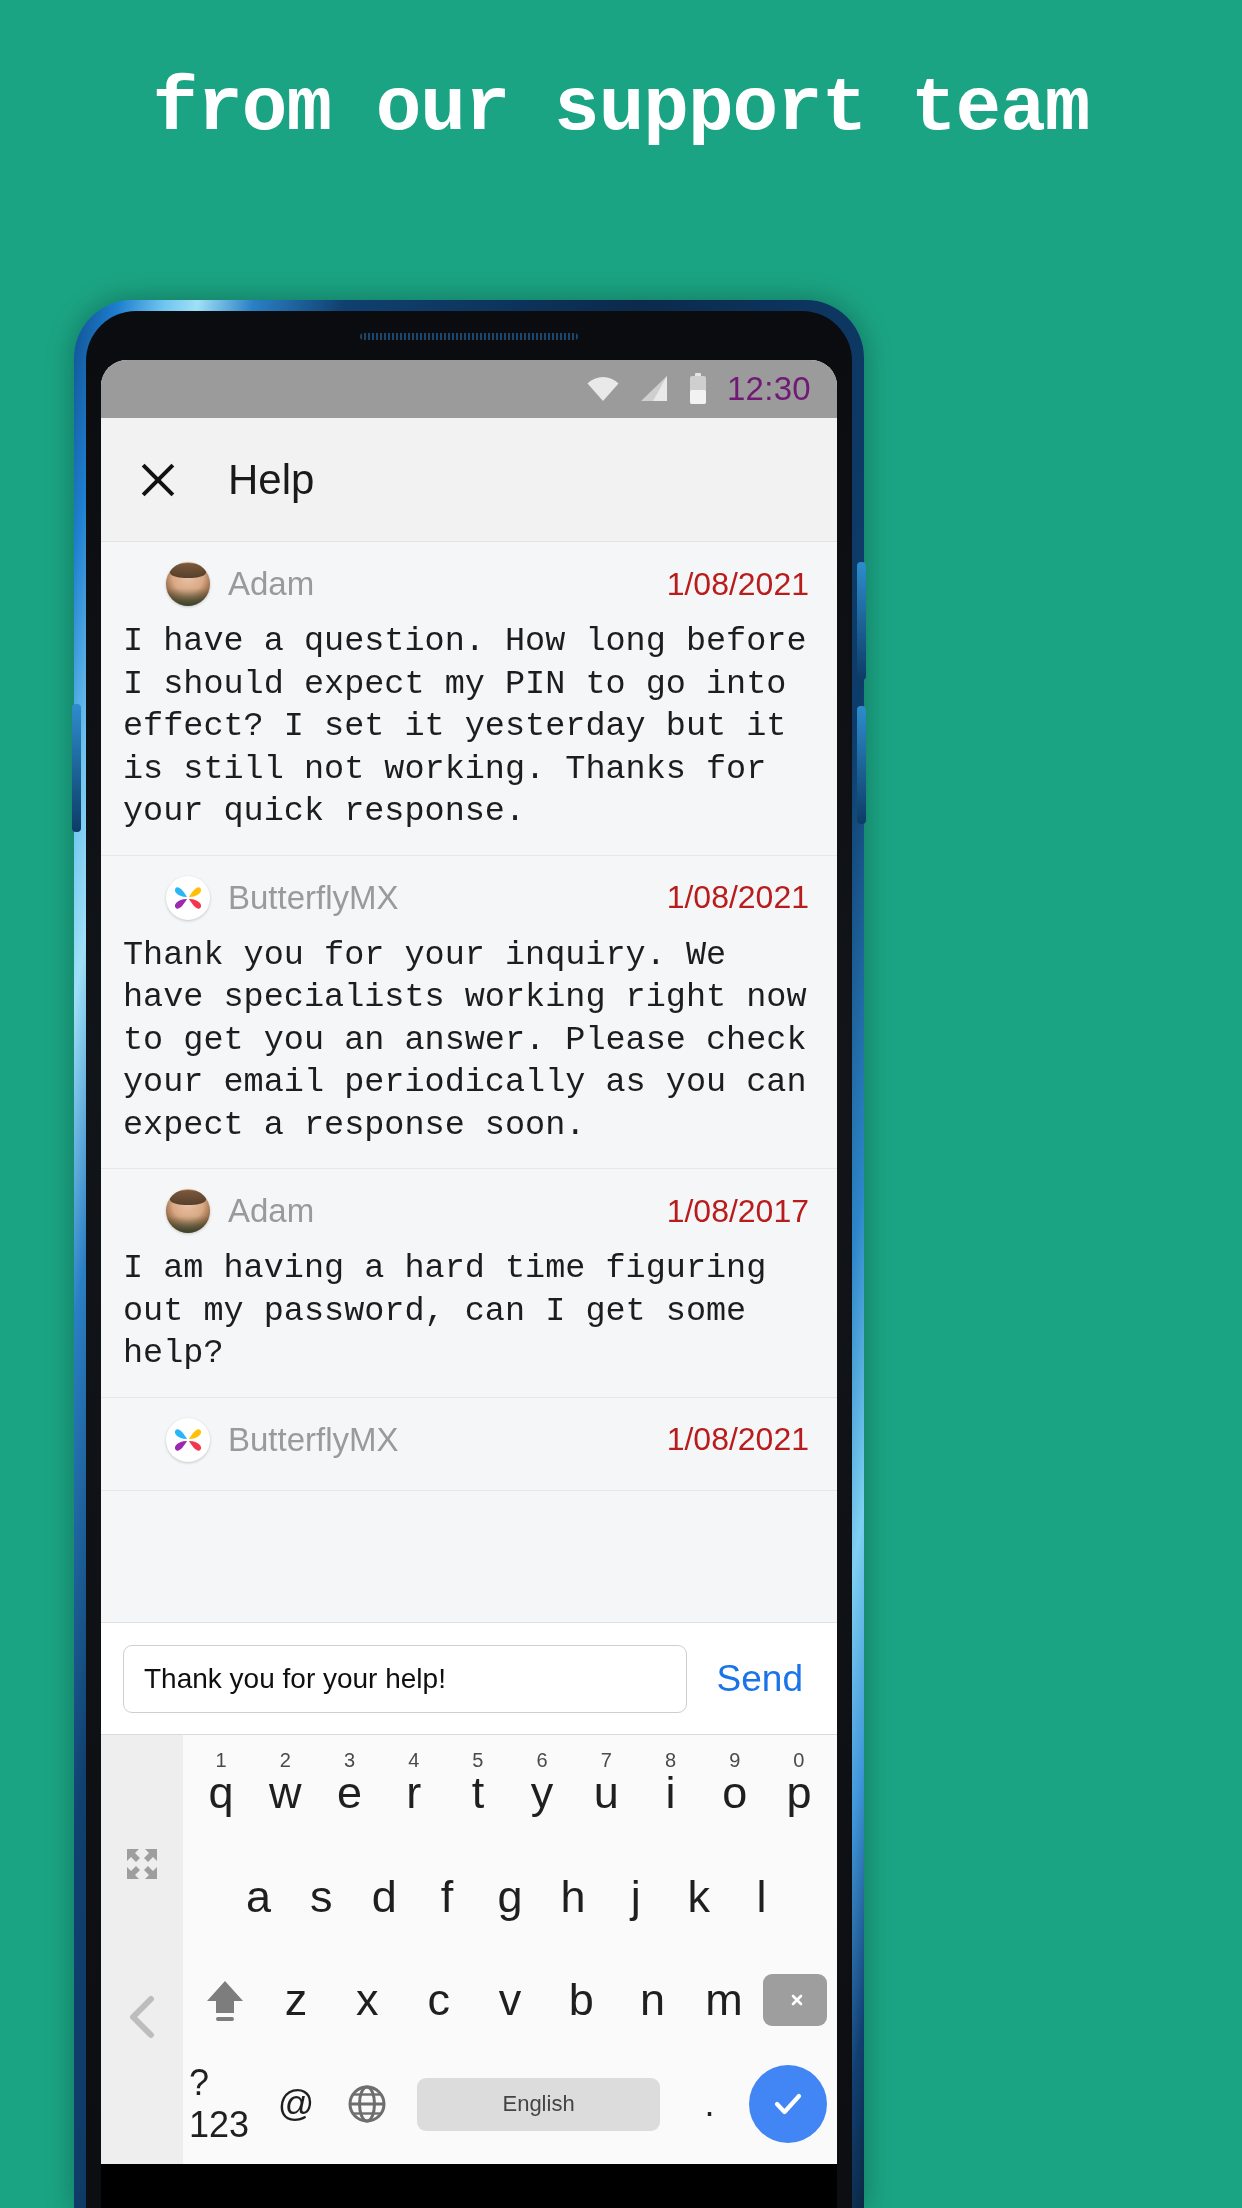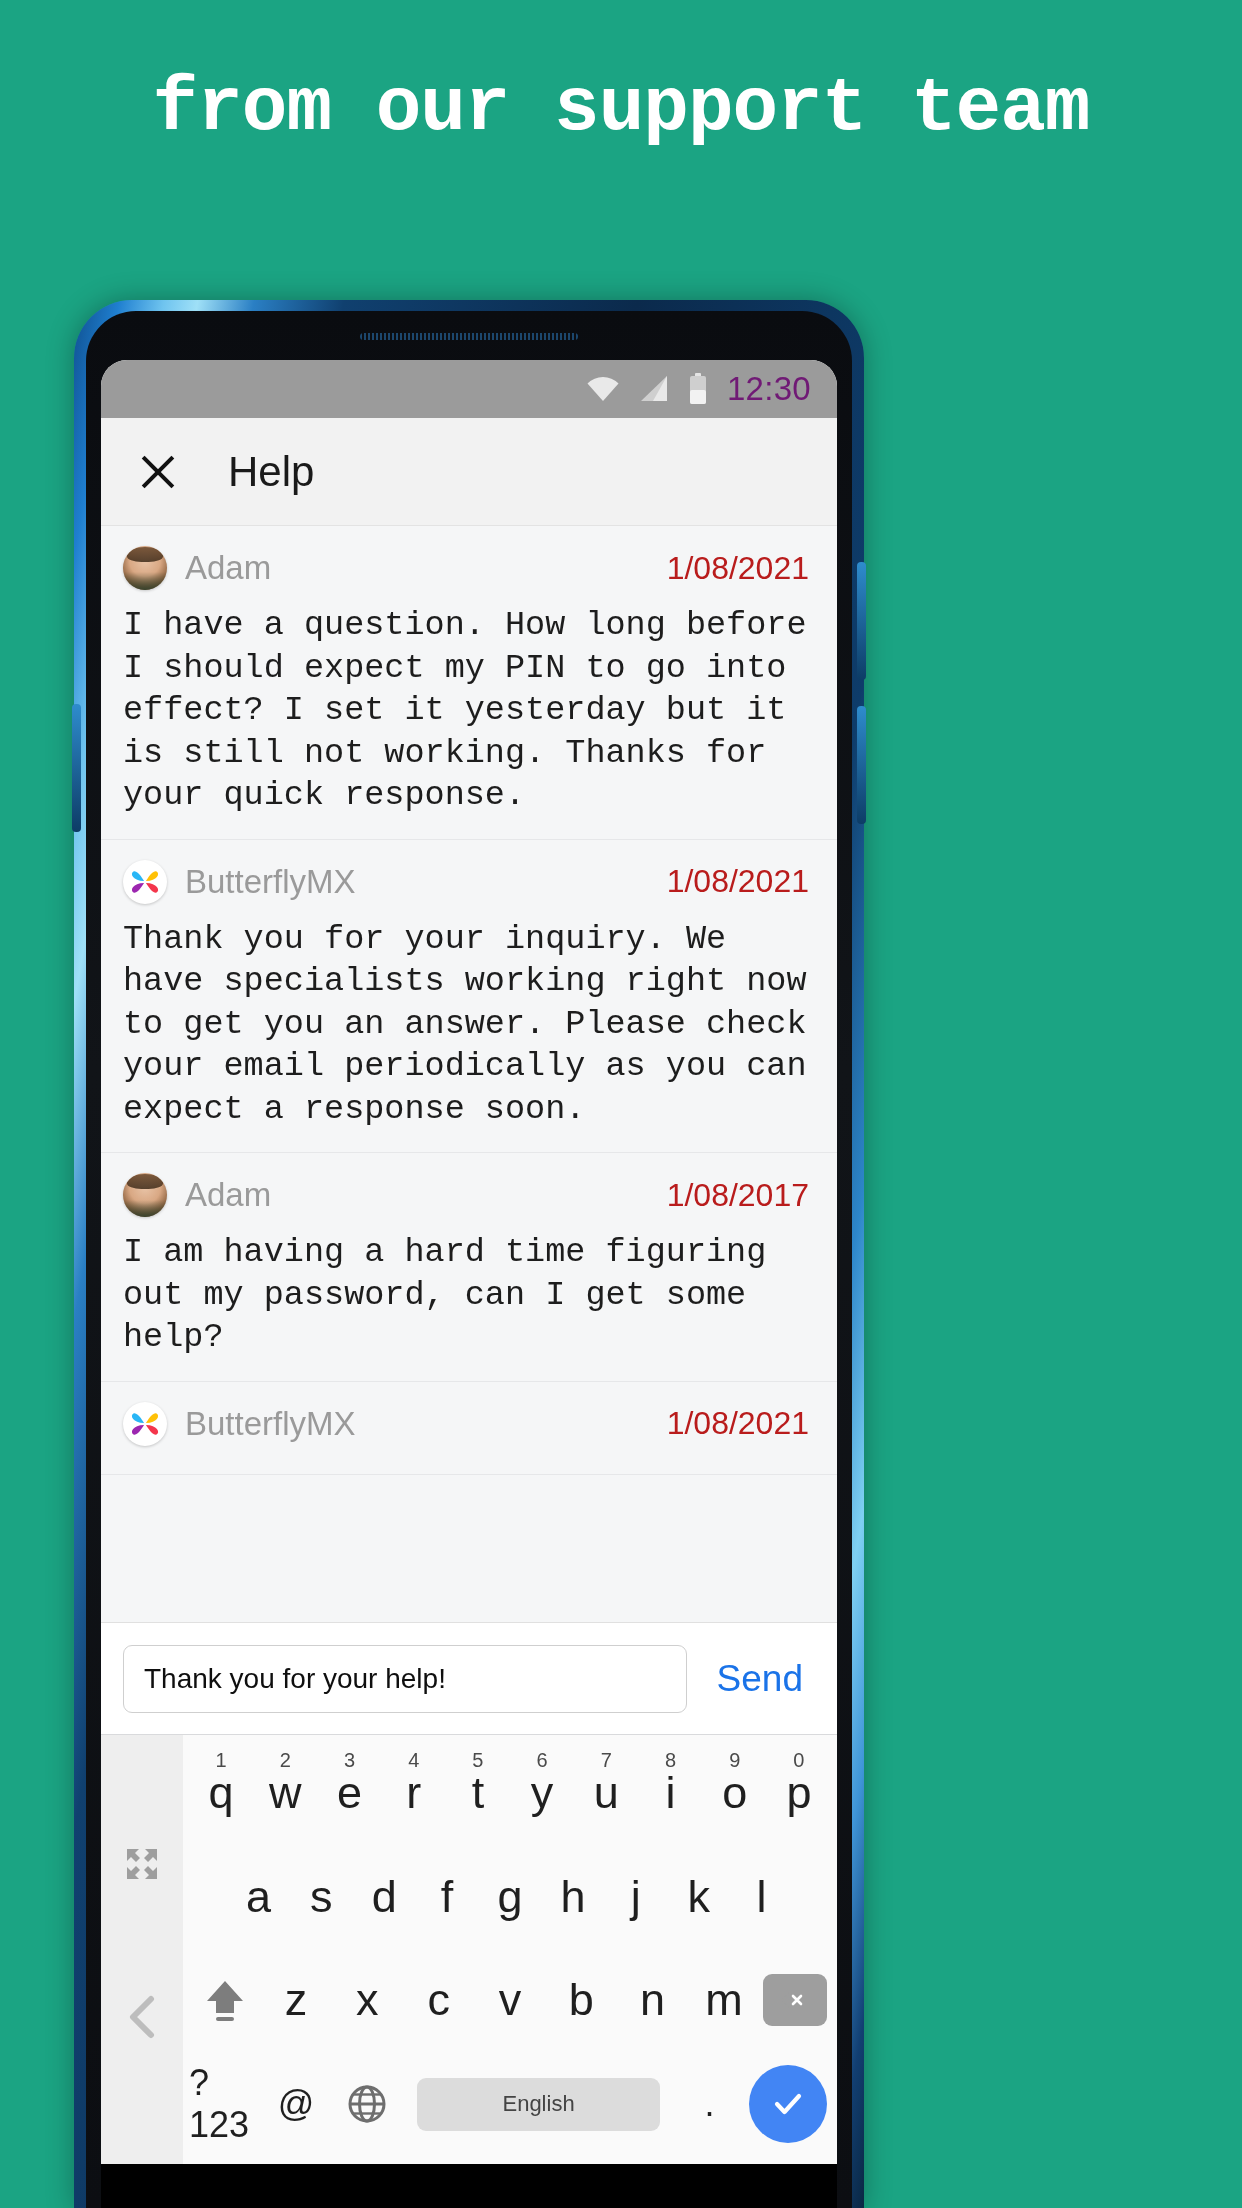--- a/index.html
+++ b/index.html
@@ -102,21 +102,21 @@
   .sb-icon { display: block; }
   .sb-time {
     color: #701a75;
     font-size: 33px;
     font-family: "Liberation Sans", sans-serif;
     letter-spacing: 0.3px;
   }
 
   
   .appbar {
-    height: 108px;
+    height: 124px;
     background: #f2f2f2;
     display: flex;
     align-items: center;
     padding-left: 34px;
     gap: 47px;
     flex: 0 0 auto;
     border-bottom: 1px solid #e3e3e3;
   }
   .close-icon {
     width: 46px; height: 46px;
@@ -144,20 +144,21 @@
     overflow: hidden;
   }
   .msg {
     padding: 0 0 0 0;
     border-bottom: 1px solid #e6e7e9;
   }
   .msg-head {
     display: flex;
     align-items: center;
     padding: 20px 28px 0 22px;
+    margin-left: 43px;
   }
   .avatar {
     width: 44px; height: 44px;
     border-radius: 50%;
     flex: 0 0 auto;
     overflow: hidden;
     position: relative;
     box-shadow: 0 1px 3px rgba(0,0,0,0.20);
   }
   

